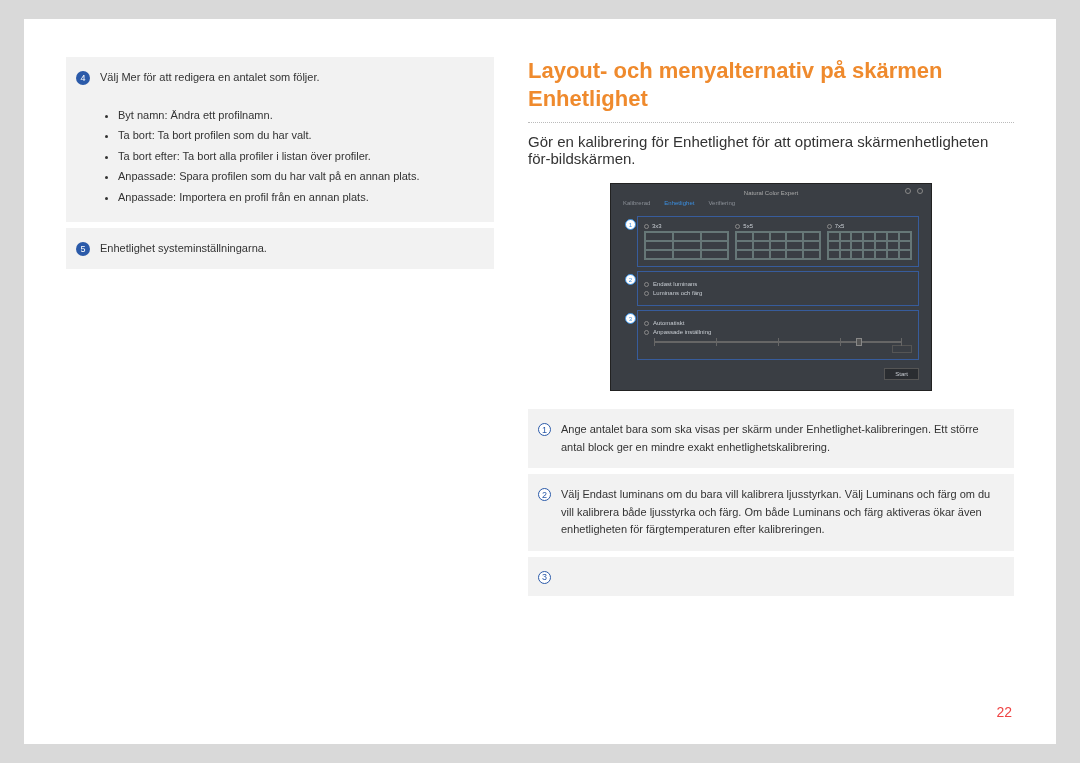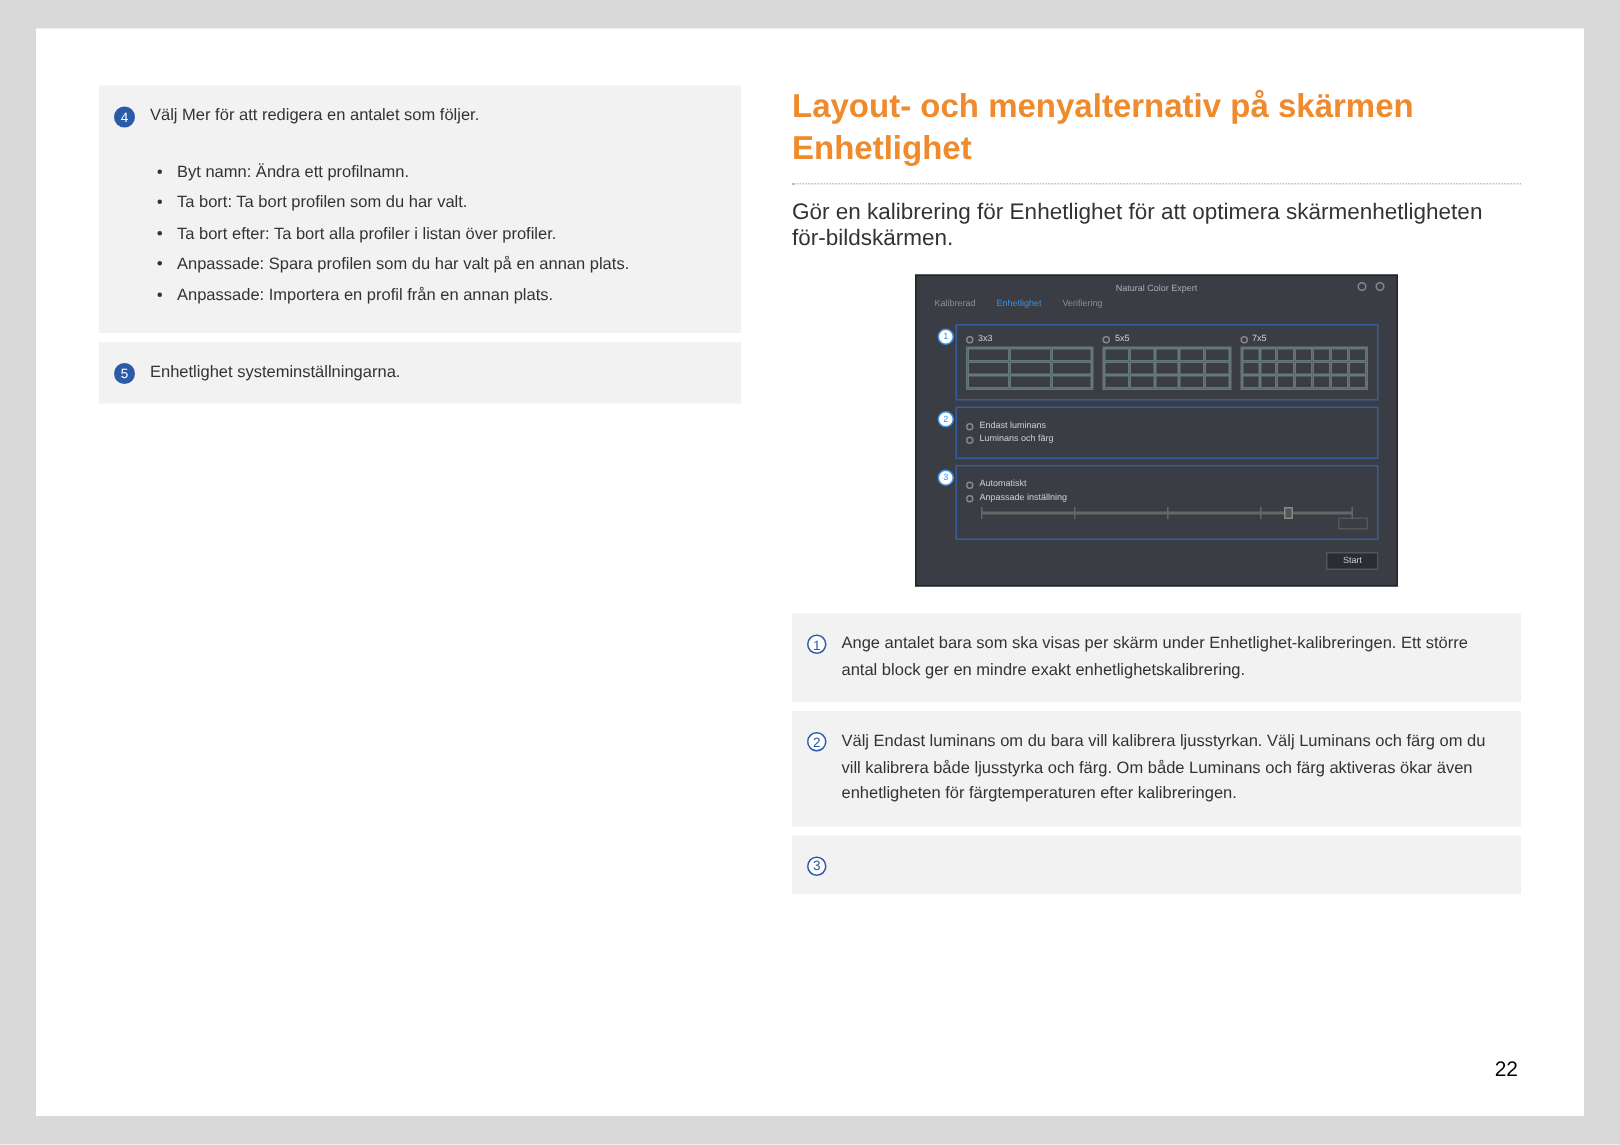--- a/index.html
+++ b/index.html
@@ -94,21 +94,21 @@
 .g5{grid-template-columns:repeat(5,1fr);}
 .g7{grid-template-columns:repeat(7,1fr);}
 .grid.h3 div{height:9px;}
 .opt{display:flex;gap:4px;align-items:center;margin:3px 0;}
 .slider-row{margin-top:6px;}
 .slider{height:2px;background:#666;margin:4px 10px 0;position:relative;}
 .tick{position:absolute;top:-3px;width:1px;height:8px;background:#666;}
 .knob{position:absolute;top:-3px;width:6px;height:8px;background:#555;border:1px solid #888;right:40px;}
 .inpbox{display:inline-block;border:1px solid #555;width:20px;height:8px;margin-left:6px;vertical-align:middle;}
 .btn-start{background:#2a2d31;border:1px solid #555;padding:2px 10px;font-size:6px;float:right;margin:4px 6px 2px;}
-.pageno { position:absolute; right:44px; bottom:24px; font-size:14px; color:#000000;margin-top:34px; }
+.pageno { position:absolute; right:44px; bottom:24px; font-size:14px; color:#ef4444;margin-top:34px; }
 b { font-weight: normal; }
 </style>
 </head>
 <body>
 
 <div class="page">
 
   <div class="cols">
     <div class="col-l">
 

